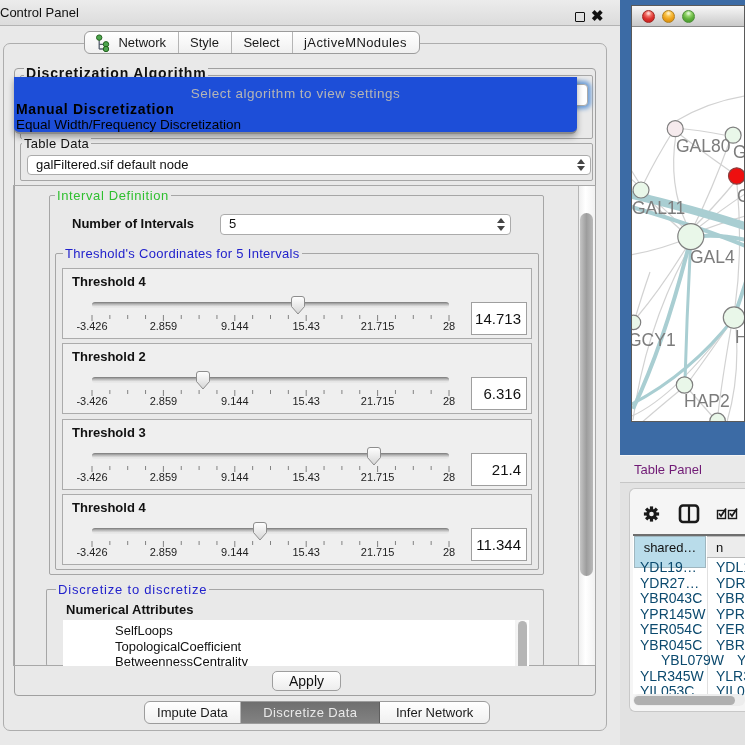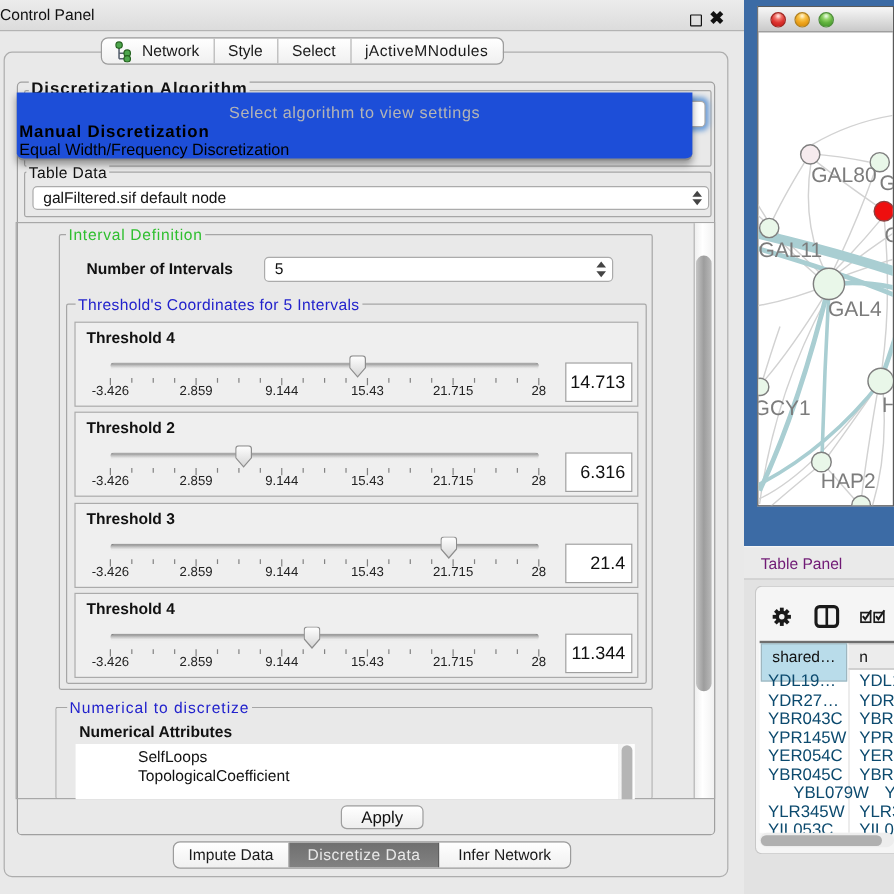--- a/index.html
+++ b/index.html
@@ -297,35 +297,36 @@
     <div class="ticklbl" style="left:29.0px;">-3.426</div>
       <div class="ticklbl" style="left:100.4px;">2.859</div>
       <div class="ticklbl" style="left:171.8px;">9.144</div>
       <div class="ticklbl" style="left:243.2px;">15.43</div>
       <div class="ticklbl" style="left:314.6px;">21.715</div>
       <div class="ticklbl" style="left:386.0px;">28</div>
     <div class="vbox">11.344</div>
   </div>
 
   <div class="group" style="left:46px; top:589px; width:498px; height:77px; border-bottom:none;"></div>
-  <div class="gtitle" style="left:56px; top:583px; color:#2222cc; letter-spacing:0.8px;">Numerical to discretize</div>
+  <div class="gtitle" style="left:56px; top:583px; color:#2222cc; letter-spacing:0.8px;">Discretize to discretize</div>
   <div class="abs" style="left:66px; top:602px; font-size:13px; font-weight:bold; color:#111;">Numerical Attributes</div>
   <div id="attrlist">
     <div>SelfLoops</div>
     <div>TopologicalCoefficient</div>
+    <div>BetweennessCentrality</div>
   </div>
   <div class="abs" style="left:515px; top:620px; width:14px; height:46px; background:linear-gradient(90deg,#f2f2f2,#fff);"></div>
   <div class="abs" style="left:518px; top:621px; width:9px; height:45px; background:#b5b5b5; border-radius:5px 5px 0 0;"></div>
 
-  <div class="abs" style="left:284px; top:671px; width:69px; height:20px; background:linear-gradient(#ffffff,#ededed);
+  <div class="abs" style="left:272px; top:671px; width:69px; height:20px; background:linear-gradient(#ffffff,#ededed);
     border:1px solid #9f9f9f; border-radius:5px; font-size:14px; color:#111; text-align:center; line-height:18px;">Apply</div>
 
   <div class="seg" style="left:143.6px; top:701px;">
     <div style="width:96.7px;">Impute Data</div>
-    <div class="sel" style="width:125px; letter-spacing:0.4px;">Discretize Data</div>
+    <div class="sel" style="width:139px; letter-spacing:0.4px;">Discretize Data</div>
     <div style="width:108.7px;">Infer Network</div>
   </div>
 
   <div id="popup">
     <div class="hint">Select algorithm to view settings</div>
     <div class="it1">Manual Discretization</div>
     <div class="it2">Equal Width/Frequency Discretization</div>
   </div>
 </div>
 

